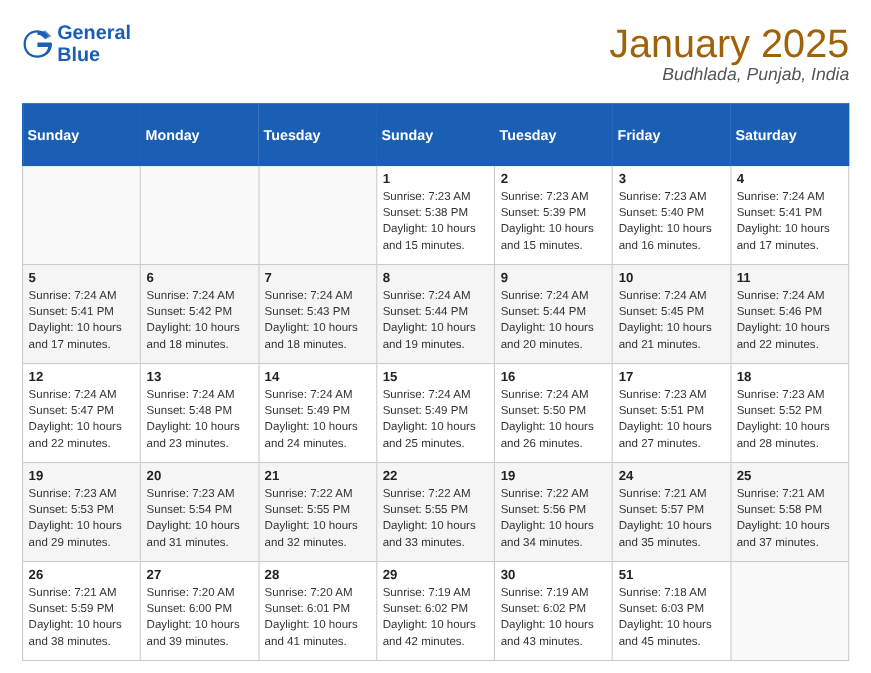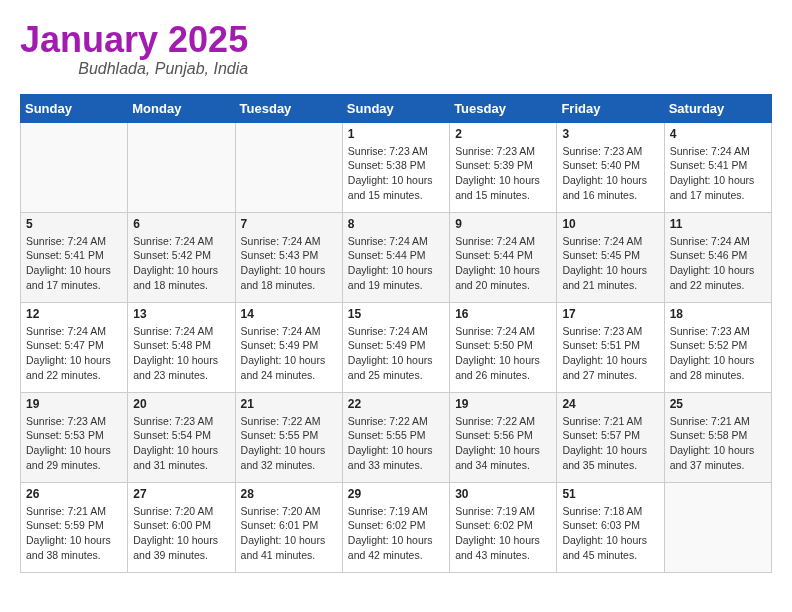--- a/index.html
+++ b/index.html
@@ -32,40 +32,40 @@
     }
     .logo-icon {
       width: 28px;
       height: 28px;
     }
     .title-block {
       text-align: right;
     }
     .calendar-title {
       font-size: 36px;
-      font-weight: bold;
-      color: #a21caf;
+      font-weight: normal;
+      color: #a16207;
       line-height: 1.1;
     }
     .calendar-subtitle {
       font-size: 16px;
       color: #555;
       font-style: italic;
     }
     table {
       width: 100%;
       border-collapse: collapse;
       font-size: 11px;
     }
     thead tr {
       background-color: #1a5fb4;
       color: #fff;
     }
     thead th {
-      padding: 6px 4px;
+      padding: 20px 4px;
       text-align: left;
       font-size: 13px;
       font-weight: 600;
       border: 1px solid #1a5fb4;
     }
     tbody tr {
       vertical-align: top;
     }
     tbody td {
       border: 1px solid #ccc;
@@ -92,20 +92,30 @@
       line-height: 1.4;
     }
     .empty-cell {
       background-color: #f9f9f9;
     }
   </style>
 </head>
 <body>
 
 <div class="header">
+  <div class="logo">
+    <svg class="logo-icon" viewBox="0 0 40 40" xmlns="http://www.w3.org/2000/svg">
+      <path d="M20 5 C10 5 5 12 5 20 C5 28 10 35 20 35 C28 35 33 30 34 24 L20 24 L20 18 L38 18 C38.5 18.6 39 19.3 39 20 C39 30.5 30.5 38 20 38 C9.5 38 2 30.5 2 20 C2 9.5 9.5 2 20 2 C26 2 31.3 4.8 34.8 9.2 L30 13 C27.5 9.8 24 8 20 8 Z" fill="#1a5fb4"></path>
+      <polygon points="30,2 38,10 30,14 22,6" fill="#1a5fb4" opacity="0.7"></polygon>
+    </svg>
+    <div>
+      <div class="logo-text"><span>General</span></div>
+      <div class="logo-text"><span>Blue</span></div>
+    </div>
+  </div>
   <div class="title-block">
     <div class="calendar-title">January 2025</div>
     <div class="calendar-subtitle">Budhlada, Punjab, India</div>
   </div>
 </div>
 
 <table>
   <thead>
     <tr>
       <th>Sunday</th>

